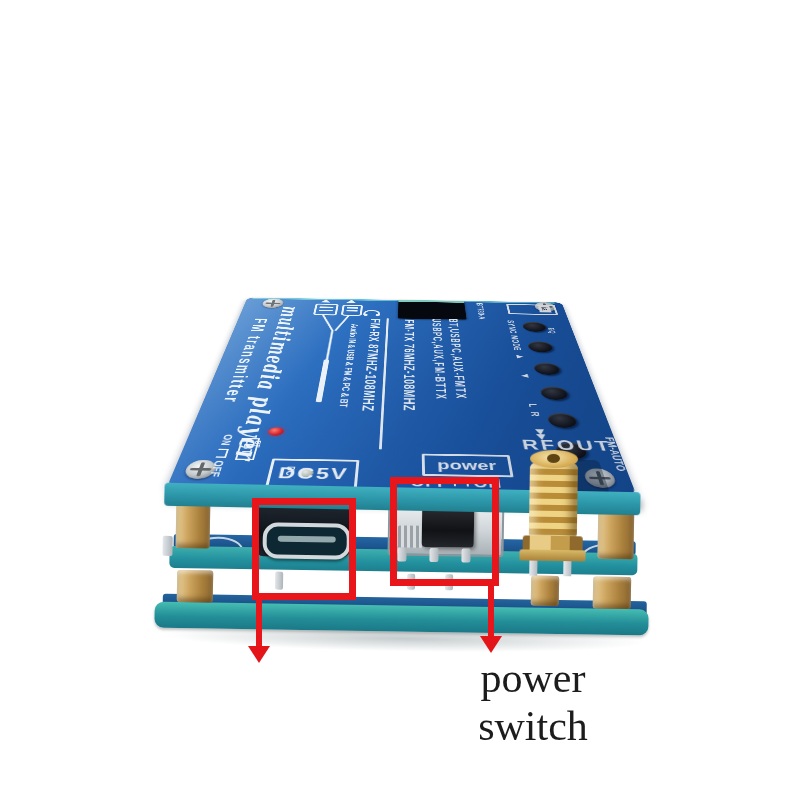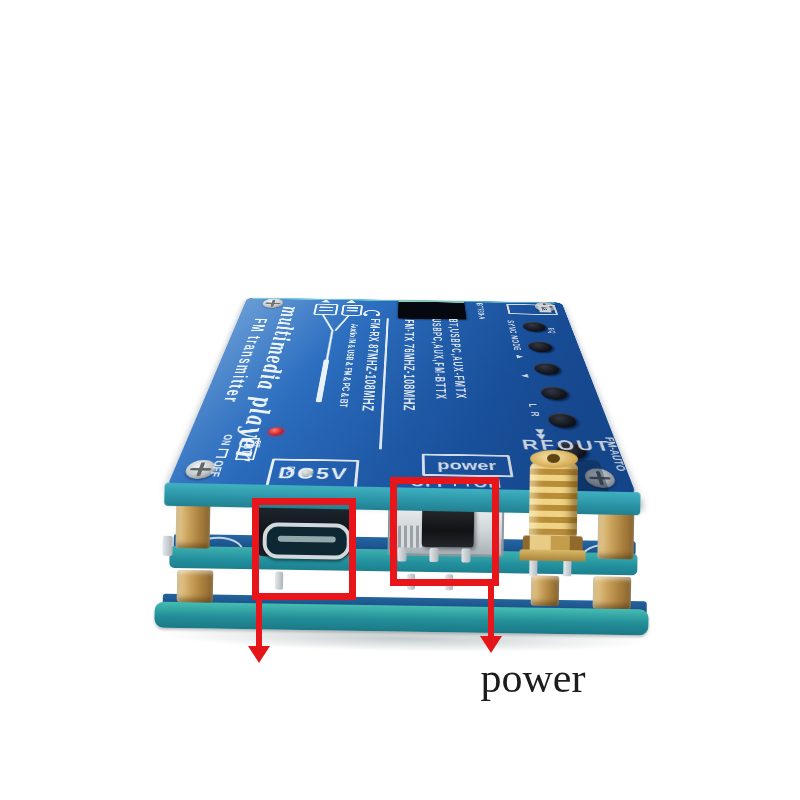--- a/index.html
+++ b/index.html
@@ -250,15 +250,16 @@
   <div class="hl-rect" style="left:390px;top:477px;width:95px;height:95px;"></div>
 
   <div class="arrow-line" style="left:256px;top:596px;height:52px;"></div>
   <div class="arrow-head" style="left:248px;top:646px;"></div>
 
   <div class="arrow-line" style="left:488px;top:582px;height:56px;"></div>
   <div class="arrow-head" style="left:480px;top:636px;"></div>
 
   <div class="callout" style="left:428px;top:655px;">
     <div>power</div>
+    <div>switch</div>
   </div>
 
 </div>
 
 </body></html>

